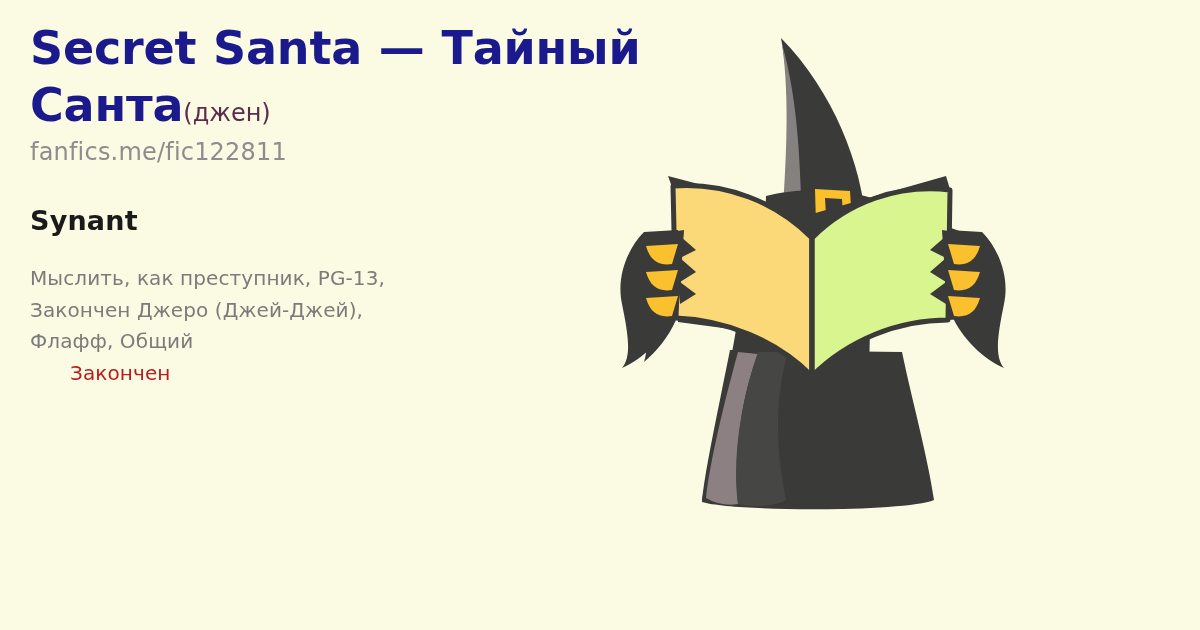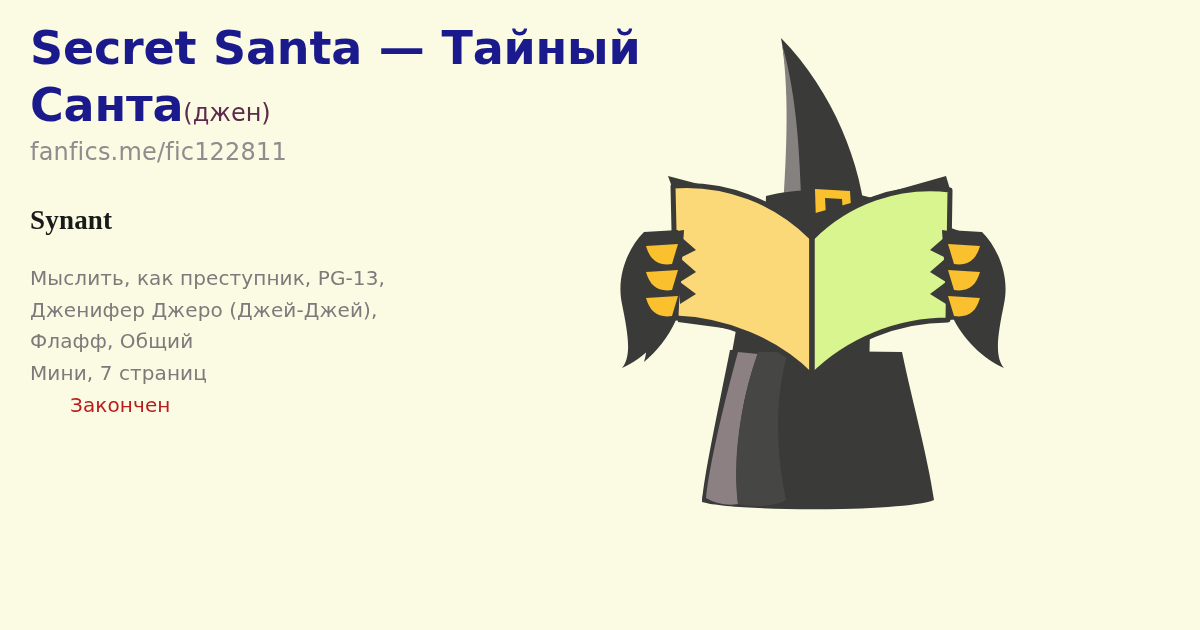--- a/index.html
+++ b/index.html
@@ -60,21 +60,20 @@
     letter-spacing: 0.2px;
   }
 
   #author {
     margin-top: 40px;
     font-size: 27px;
     font-weight: bold;
     color: #1a1a1a;
     line-height: 1.1;
     letter-spacing: 0.2px;
-    font-family: Liberation Serif, serif;
   }
 
   #meta-list {
     margin: 0;
     padding: 0;
     list-style: none;
     margin-top: 28px;
   }
 
   #meta-list li {
@@ -112,23 +111,22 @@
   <div id="text-col">
 
     <h1 id="title-block"><span>Secret Santa — Тайный Санта</span><span id="title-suffix">(джен)</span></h1>
 
     <div id="url">fanfics.me/fic122811</div>
 
     <div id="author">Synant</div>
 
     <ul id="meta-list">
       <li>Мыслить, как преступник, PG-13,</li>
-      <li>Дженифер Джеро (Джей-Джей),</li>
+      <li>Закончен Джеро (Джей-Джей),</li>
       <li>Флафф, Общий</li>
-      <li>Мини, 7 страниц</li>
       <li class="status">Закончен</li>
     </ul>
 
   </div>
 
   <div id="illustration">
     <svg viewBox="0 0 400 630" xmlns="http://www.w3.org/2000/svg">
 
       <g>
         <path d="M120 330 C 108 400 92 470 86 500 L 250 505 L 254 330 Z" fill="#3a3a38"></path>

